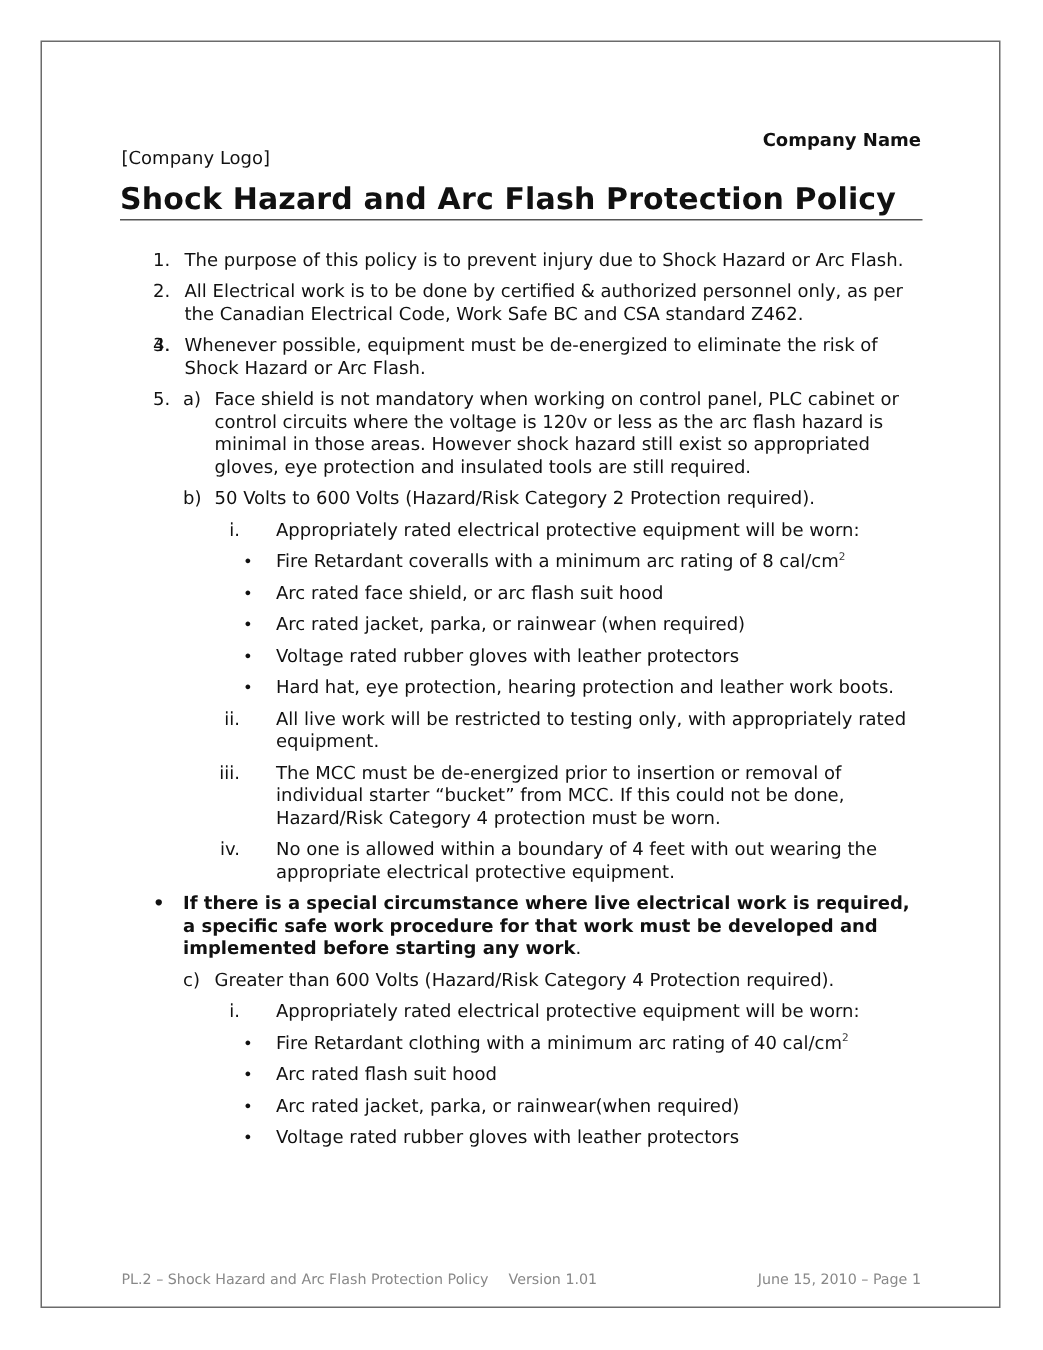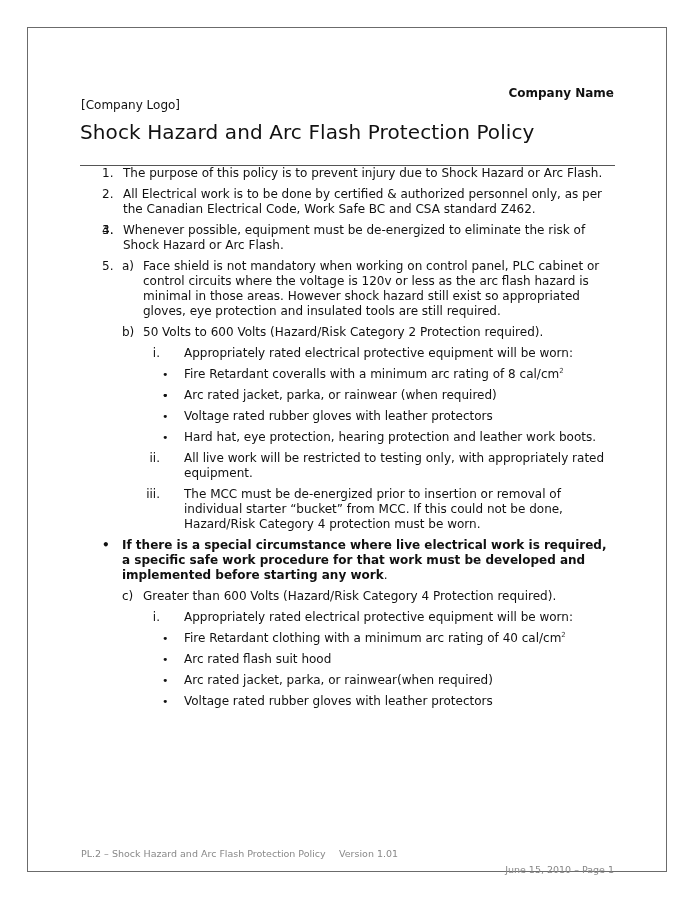--- a/index.html
+++ b/index.html
@@ -2,40 +2,40 @@
 <html><head>
   <meta charset="utf-8">
   <style>
     html, body { margin: 0; padding: 0; background: #ffffff; }
     body { width: 695px; height: 900px; position: relative; overflow: hidden;
       font-family: "DejaVu Sans", sans-serif; color: #111; }
     .page-border { position: absolute; left: 27px; top: 27px; width: 640px; height: 845px;
       border: 1px solid #6b6b6b; box-sizing: border-box; }
     .header-left { position: absolute; left: 81px; top: 54px; font-size: 12px; color: #111; margin-top: 44px; }
     .header-right { position: absolute; right: 81px; top: 54px; font-size: 12px; font-weight: bold; color: #111; margin-top: 32px; }
-    .title { position: absolute; left: 80px; top: 119px; width: 535px; font-size: 20px; font-weight: normal;
-      letter-spacing: 0.1px; padding-bottom: 20px; border-bottom: 1px solid #555; line-height: 26px; }
+    .title { position: absolute; left: 80px; top: 119px; width: 535px; font-size: 20px; font-weight: bold;
+      letter-spacing: 0.1px; padding-bottom: 1px; border-bottom: 1px solid #555; line-height: 26px; }
     .content { position: absolute; left: 80px; top: 166px; width: 535px; font-size: 12px; line-height: 15px; }
     .item { position: relative; margin-bottom: 6px; }
     .lvl1 { padding-left: 43px; }
     .lvl1 .m { position: absolute; left: 22px; top: 0; }
     .lvl2 { padding-left: 63px; }
     .lvl2 .m { position: absolute; left: 42px; top: 0; }
     .lvl3 { padding-left: 104px; }
     .lvl3 .m { position: absolute; right: 455px; top: 0; text-align: right; }
     .blt { padding-left: 104px; }
     .blt .m { position: absolute; left: 82px; top: 0; font-size: 11px; }
     .sp { padding-left: 42px; font-weight: bold; }
     .sp .m { position: absolute; left: 22px; top: 0; font-weight: bold; }
     .sp .tail { font-weight: normal; }
     sup { font-size: 7px; vertical-align: 5px; line-height: 0; color: #333; }
     .footer { position: absolute; left: 81px; top: 848px; width: 533px; font-size: 9.5px; color: #888; }
     .footer .f-left { position: absolute; left: 0; top: 0; }
     .footer .f-ver { position: absolute; left: 258px; top: 0; }
-    .footer .f-right { position: absolute; right: 0; top: 16px; }
+    .footer .f-right { position: absolute; right: 0; top: 0; }
   </style>
 </head>
 <body>
 
 <div class="page-border"></div>
 
 <div class="header-left">[Company Logo]</div>
 <div class="header-right">Company Name</div>
 
 <div class="title">Shock Hazard and Arc Flash Protection Policy</div>
@@ -73,40 +73,45 @@
   <div class="item lvl3">
     <span class="m">i.</span>
     <span>Appropriately rated electrical protective equipment will be worn:</span>
   </div>
   <div class="item blt">
     <span class="m">•</span>
     <span>Fire Retardant coveralls with a minimum arc rating of 8 cal/cm</span><sup>2</sup>
   </div>
   <div class="item blt">
     <span class="m">•</span>
+    <span>Arc rated face shield, or arc flash suit hood</span>
   </div>
   <div class="item blt">
     <span class="m">•</span>
     <span>Arc rated jacket, parka, or rainwear (when required)</span>
   </div>
   <div class="item blt">
     <span class="m">•</span>
     <span>Voltage rated rubber gloves with leather protectors</span>
   </div>
   <div class="item blt">
     <span class="m">•</span>
     <span>Hard hat, eye protection, hearing protection and leather work boots.</span>
   </div>
   <div class="item lvl3">
     <span class="m">ii.</span>
     <span>All live work will be restricted to testing only, with appropriately rated equipment.</span>
   </div>
   <div class="item lvl3">
     <span class="m">iii.</span>
     <span>The MCC must be de-energized prior to insertion or removal of individual starter “bucket” from MCC. If this could not be done, Hazard/Risk Category 4 protection must be worn.</span>
+  </div>
+  <div class="item lvl3">
+    <span class="m">iv.</span>
+    <span>No one is allowed within a boundary of 4 feet with out wearing the appropriate electrical protective equipment.</span>
   </div>
 
   <div class="item sp">
     <span class="m">•</span>
     <span>If there is a special circumstance where live electrical work is required, a specific safe work procedure for that work must be developed and implemented before starting any work</span><span class="tail">.</span>
   </div>
 
   <div class="item lvl2">
     <span class="m">c)</span>
     <span>Greater than 600 Volts (Hazard/Risk Category 4 Protection required).</span>

